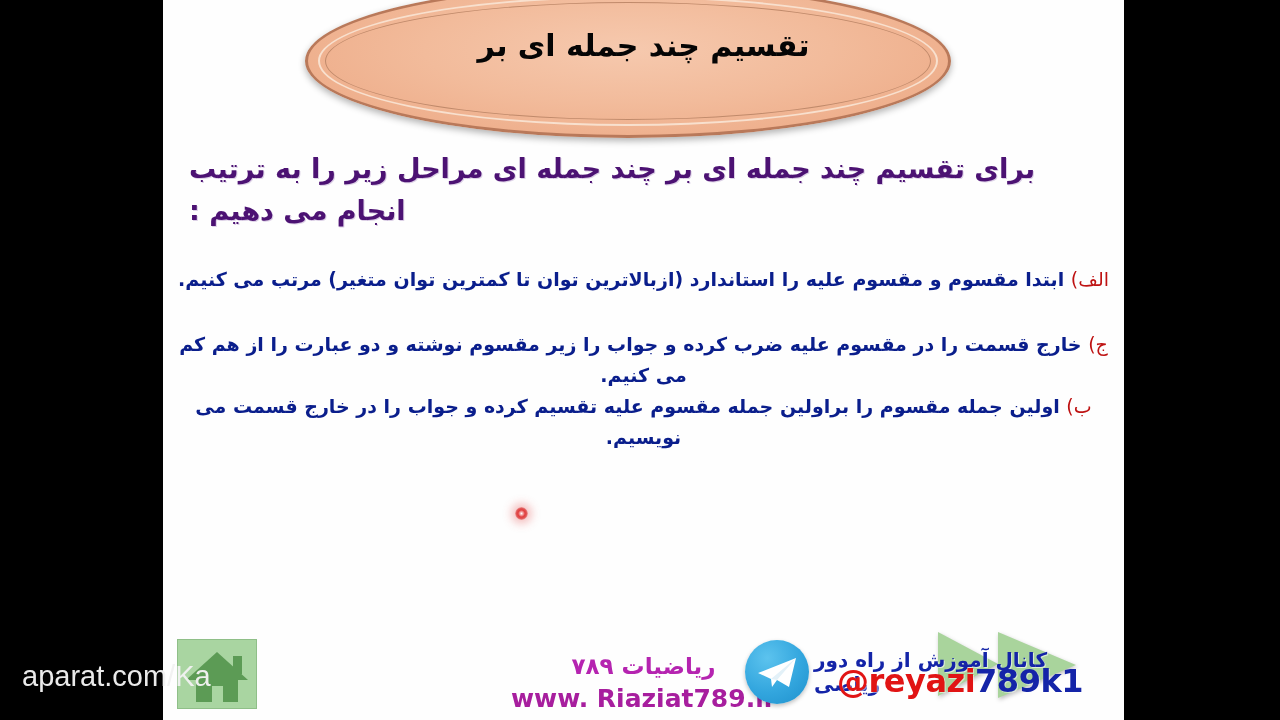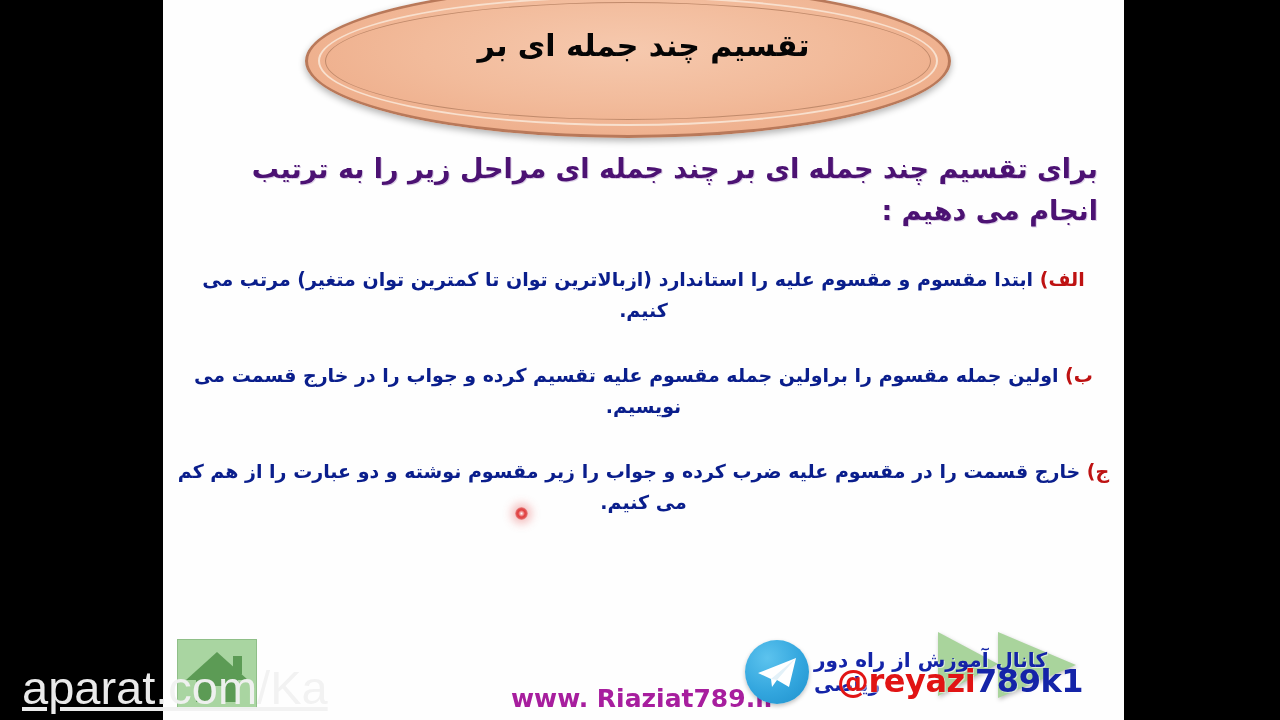--- a/index.html
+++ b/index.html
@@ -83,21 +83,21 @@
     direction: rtl;
     z-index: 2;
   }
   .title-text .l2 { display: block; }
 
   
   .intro {
     position: absolute;
     left: 26px; right: 26px;
     top: 148px;
-    text-align: right;
+    text-align: left;
     direction: rtl;
     font-size: 27px;
     line-height: 42px;
     font-weight: bold;
     color: #4C1273;
     text-shadow: 1px 1px 0 rgba(120,70,160,0.25);
   }
 
   
   .steps {
@@ -110,21 +110,21 @@
     text-align: center;
     font-size: 19px;
     line-height: 31px;
     font-weight: bold;
     color: #0A1E8C;
     margin-bottom: 34px;
     position: relative;
   }
   .step .marker {
     color: #BE1212;
-    font-weight: bold;
+    font-weight: normal;
   }
   .step-c { margin-bottom: 0; }
 
   
   .laser-dot {
     position: absolute;
     left: 352px;   
     top: 507px;
     width: 13px; height: 13px;
     border-radius: 50%;
@@ -218,30 +218,29 @@
     letter-spacing: -0.5px;
     text-shadow: 1px 1px 0 rgba(255,255,255,0.5);
   }
   .banner-line2 .blue { color: #1424A8; }
 
   
   .watermark {
     position: absolute;
     left: 22px;
     top: 660px;
-    font-size: 47px;
+    font-size: 29px;
     font-weight: normal;
     color: #F2F2F2;
     direction: ltr;
     letter-spacing: 0px;
     z-index: 30;
     white-space: nowrap;
     font-family: "Liberation Sans", sans-serif;
     opacity: 0.97;
-    text-decoration: underline;
   }
 </style>
 </head>
 <body>
 
 <div id="stage">
 
   <div class="bar-left"></div>
   <div class="bar-right"></div>
 
@@ -251,31 +250,32 @@
     <div class="title-text">
       <span>تقسیم چند جمله ای بر</span>
     </div>
 
     <div class="intro">برای تقسیم چند جمله ای بر چند جمله ای مراحل زیر را به ترتیب انجام می دهیم :</div>
 
     <div class="steps">
       <div class="step">
         <span class="marker">الف)</span><span> ابتدا مقسوم و مقسوم علیه را استاندارد (ازبالاترین توان تا کمترین توان متغیر) مرتب می کنیم.</span>
       </div>
+      <div class="step step-c">
+        <span class="marker">ج)</span><span> خارج قسمت را در مقسوم علیه ضرب کرده و جواب را زیر مقسوم نوشته و دو عبارت را از هم کم می کنیم.</span>
+      </div>
       <div class="step">
         <span class="marker">ب)</span><span> اولین جمله مقسوم را براولین جمله مقسوم علیه تقسیم کرده و جواب را در خارج قسمت می نویسیم.</span>
       </div>
-      <div class="step step-c">
-        <span class="marker">ج)</span><span> خارج قسمت را در مقسوم علیه ضرب کرده و جواب را زیر مقسوم نوشته و دو عبارت را از هم کم می کنیم.</span>
-      </div>
     </div>
 
     <div class="laser-dot"></div>
 
     <div class="site-footer">
+      <div class="site-line1">ریاضیات ۷۸۹</div>
       <div class="site-line2">www. Riaziat789.ir</div>
     </div>
 
     <div class="home-icon">
       <span>
         <svg width="78" height="68" viewBox="0 0 78 68" xmlns="http://www.w3.org/2000/svg">
           <polygon points="39,12 70,40 8,40" fill="#5C9B55"></polygon>
           <rect x="18" y="38" width="42" height="24" fill="#5C9B55"></rect>
           <rect x="55" y="16" width="9" height="18" fill="#5C9B55"></rect>
           <rect x="34" y="46" width="11" height="16" fill="#A9D5A1"></rect>

